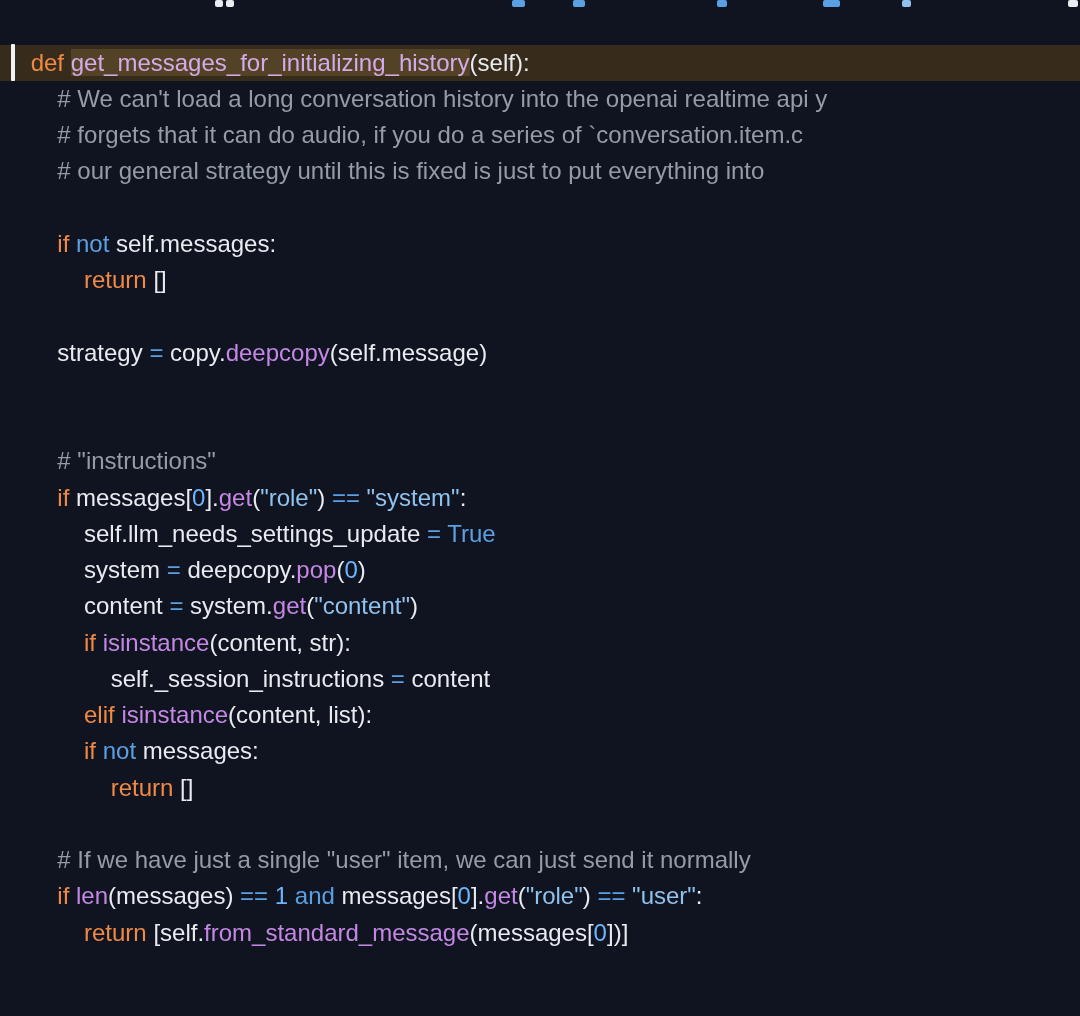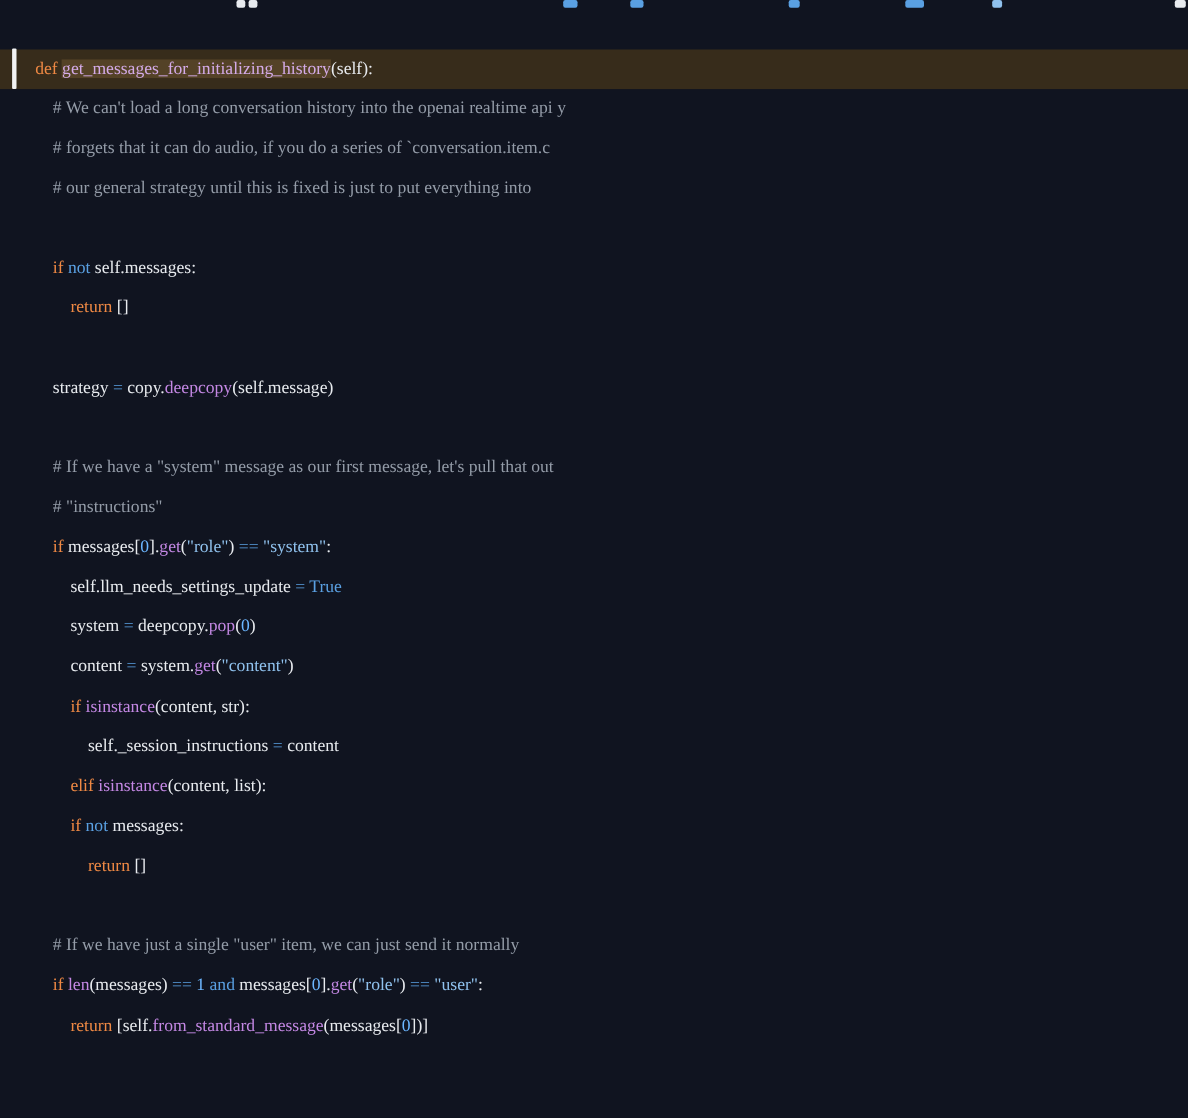--- a/index.html
+++ b/index.html
@@ -1,21 +1,21 @@
 <!DOCTYPE html>
 <html style="--background: #101420; --current_line: #372c1b; --match_bg: #544227; --match_fg: #d4abe8; --caret: #f2f3f4; --plain: #e8ebef; --keyword: #ef8944; --operator: #5aa0e2; --number: #6cb6ff; --string: #90c2ee; --function: #c488e4; --comment: #949ca8;"><head>
 <meta charset="utf-8">
 <style>
   html,body{margin:0;padding:0;background:#101420;width:1080px;height:1016px;overflow:hidden;}
   .editor{position:absolute;left:0;top:0;width:1080px;height:1016px;background:var(--background,#101420);overflow:hidden;}
   #code{position:absolute;left:0;top:-28px;width:1080px;}
   .line{
     height:36.25px;line-height:36.25px;white-space:pre;
-    font-family:Liberation Serif, serif;
-    font-size:16px;padding-left:16px;color:var(--plain,#e8ebef);
+    font-family:Liberation Sans, sans-serif;
+    font-size:24px;padding-left:4px;color:var(--plain,#e8ebef);
     position:relative;box-sizing:border-box;
   }
   .line.current{background:var(--current_line,#372c1b);}
   .frag{position:absolute;top:28px;height:7px;border-radius:2px;display:inline-block;}
   .tok-p{color:var(--plain);}
   .tok-k{color:var(--keyword);}
   .tok-o{color:var(--operator);}
   .tok-n{color:var(--number);}
   .tok-s{color:var(--string);}
   .tok-f{color:var(--function);}
@@ -33,21 +33,21 @@
       <div class="line current"><span class="tok-p">    </span><span class="tok-k">def</span><span class="tok-p"> </span><span class="tok-m">get_messages_for_initializing_history</span><span class="tok-p">(self):</span></div>
       <div class="line"><span class="tok-p">        </span><span class="tok-c"># We can't load a long conversation history into the openai realtime api y</span></div>
       <div class="line"><span class="tok-p">        </span><span class="tok-c"># forgets that it can do audio, if you do a series of `conversation.item.c</span></div>
       <div class="line"><span class="tok-p">        </span><span class="tok-c"># our general strategy until this is fixed is just to put everything into</span></div>
       <div class="line"><span class="tok-p">        </span></div>
       <div class="line"><span class="tok-p">        </span><span class="tok-k">if</span><span class="tok-p"> </span><span class="tok-o">not</span><span class="tok-p"> self.messages:</span></div>
       <div class="line"><span class="tok-p">            </span><span class="tok-k">return</span><span class="tok-p"> []</span></div>
       <div class="line"></div>
       <div class="line"><span class="tok-p">        strategy </span><span class="tok-o">=</span><span class="tok-p"> copy.</span><span class="tok-f">deepcopy</span><span class="tok-p">(self.message)</span></div>
       <div class="line"></div>
-      <div class="line"><span class="tok-p">        </span><span class="tok-c"># If we have a "system" message as our first message, let's pull that out</span></div>
+      <div class="line"><span class="tok-p">        </span></div>
       <div class="line"><span class="tok-p">        </span><span class="tok-c"># "instructions"</span></div>
       <div class="line"><span class="tok-p">        </span><span class="tok-k">if</span><span class="tok-p"> messages[</span><span class="tok-n">0</span><span class="tok-p">].</span><span class="tok-f">get</span><span class="tok-p">(</span><span class="tok-s">"role"</span><span class="tok-p">) </span><span class="tok-o">==</span><span class="tok-p"> </span><span class="tok-s">"system"</span><span class="tok-p">:</span></div>
       <div class="line"><span class="tok-p">            self.llm_needs_settings_update </span><span class="tok-o">=</span><span class="tok-p"> </span><span class="tok-o">True</span></div>
       <div class="line"><span class="tok-p">            system </span><span class="tok-o">=</span><span class="tok-p"> deepcopy.</span><span class="tok-f">pop</span><span class="tok-p">(</span><span class="tok-n">0</span><span class="tok-p">)</span></div>
       <div class="line"><span class="tok-p">            content </span><span class="tok-o">=</span><span class="tok-p"> system.</span><span class="tok-f">get</span><span class="tok-p">(</span><span class="tok-s">"content"</span><span class="tok-p">)</span></div>
       <div class="line"><span class="tok-p">            </span><span class="tok-k">if</span><span class="tok-p"> </span><span class="tok-f">isinstance</span><span class="tok-p">(content, str):</span></div>
       <div class="line"><span class="tok-p">                self._session_instructions </span><span class="tok-o">=</span><span class="tok-p"> content</span></div>
       <div class="line"><span class="tok-p">            </span><span class="tok-k">elif</span><span class="tok-p"> </span><span class="tok-f">isinstance</span><span class="tok-p">(content, list):</span></div>
       <div class="line"><span class="tok-p">            </span><span class="tok-k">if</span><span class="tok-p"> </span><span class="tok-o">not</span><span class="tok-p"> messages:</span></div>
       <div class="line"><span class="tok-p">                </span><span class="tok-k">return</span><span class="tok-p"> []</span></div>

